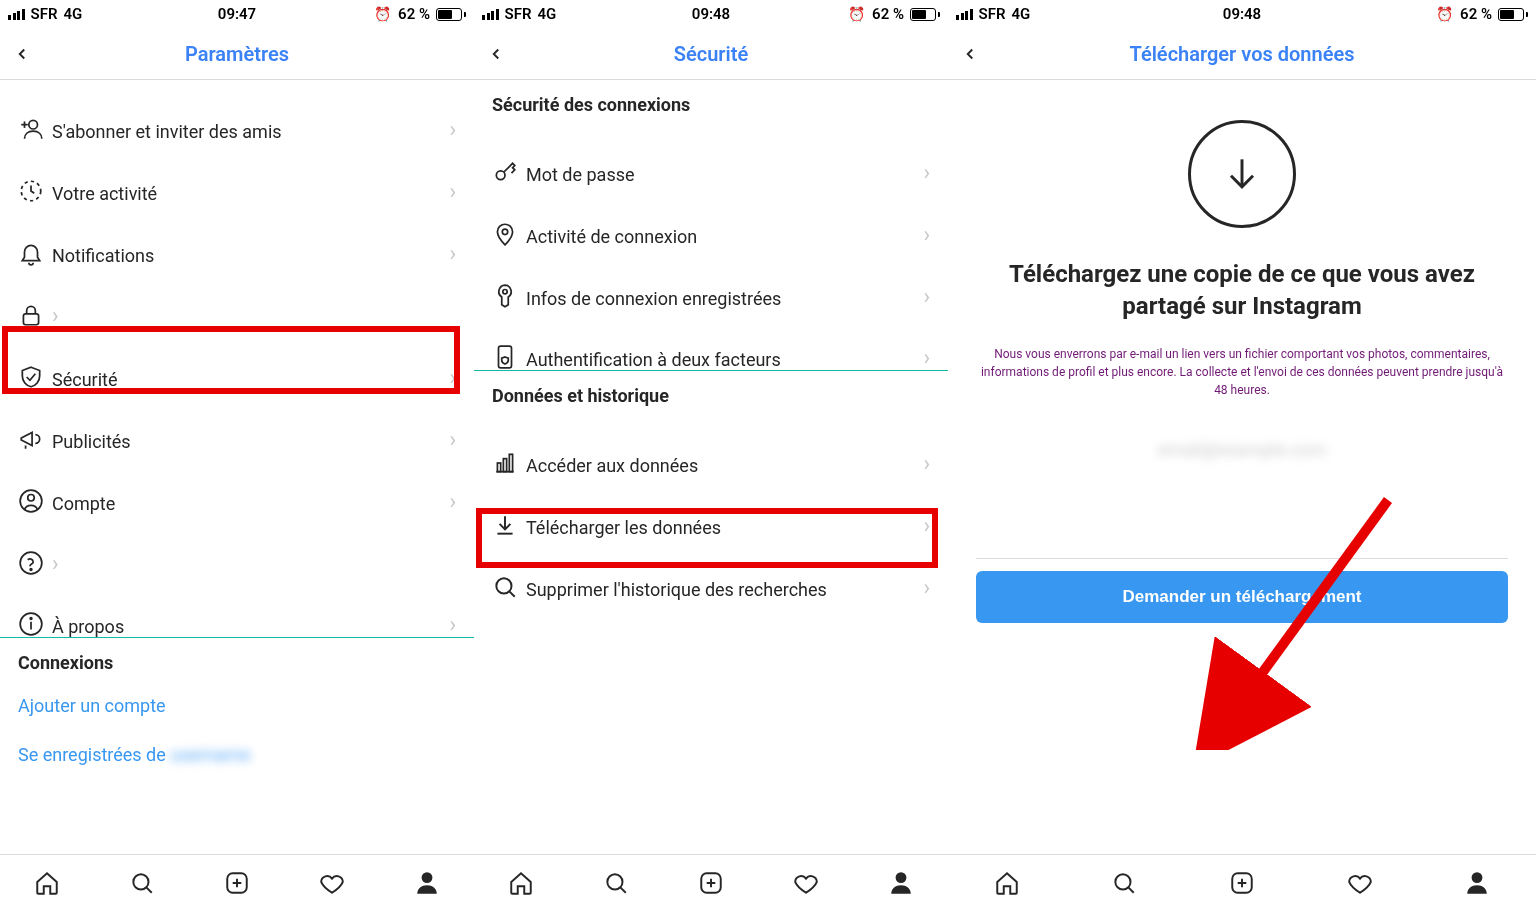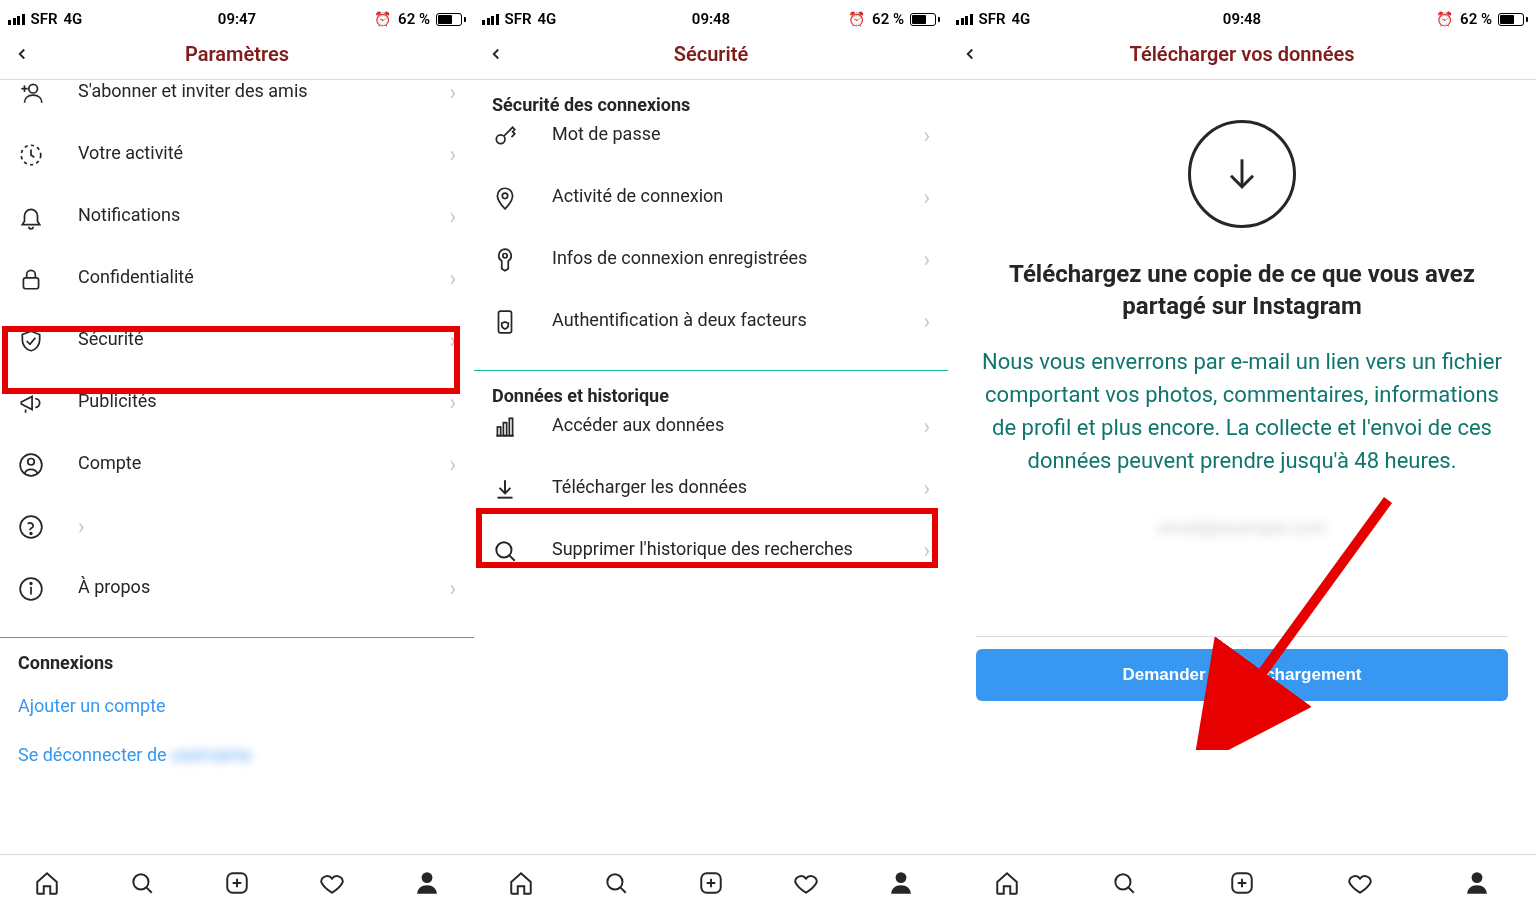--- a/index.html
+++ b/index.html
@@ -18,21 +18,21 @@
     display: flex;
     flex-direction: column;
     position: relative;
     background:#fff;
   }
   .screen:last-child { border-right: none; }
   
   .status-bar {
     height: 28px;
     display: flex;
-    align-items: flex-end;
+    align-items: center;
     justify-content: space-between;
     padding: 0 8px;
     font-size: 15px;
     font-weight: 600;
     color:#000;
   }
   .status-left, .status-right { display:flex; align-items:center; gap:6px; }
   .status-center { position:absolute; left:50%; transform:translateX(-50%); }
   .signal-bars { display:flex; align-items:flex-end; gap:1.5px; }
   .signal-bars span { width:3px; background:#000; display:block; }
@@ -47,33 +47,32 @@
   .alarm-icon { font-size:14px; }
   
   .header {
     height: 52px;
     display:flex;
     align-items:center;
     border-bottom:1px solid #dbdbdb;
     position:relative;
   }
   .header .back { width:44px; display:flex; align-items:center; justify-content:center; font-size:26px; color:#262626; cursor:pointer;}
-  .header .title { position:absolute; left:50%; transform:translateX(-50%); font-size:20px; font-weight:600; color:#7f1d1d;}
+  .header .title { position:absolute; left:50%; transform:translateX(-50%); font-size:20px; font-weight:600; color:#3b82f6;}
   
   .list { flex:1; overflow:hidden; }
   .row {
     display:flex;
-    align-items:flex-start;
+    align-items:flex-end;
     padding: 0 18px;
     height:62px;
     font-size:18px;
     color:#262626;
     position:relative;
     cursor:pointer;
-    gap:26px;
   }
   .row .icon { width:34px; display:flex; align-items:center; justify-content:flex-start; flex-shrink:0;}
   .row .label { flex:1; }
   .row .chevron { color:#c7c7cc; font-size:22px; }
   .section-header {
     padding: 14px 18px 8px;
     font-size:18px;
     font-weight:700;
     color:#262626;
   }
@@ -93,21 +92,21 @@
     justify-content:space-around;
     position:absolute;
     bottom:0; left:0; right:0;
     background:#fff;
   }
   .nav-icon { width:28px; height:28px; display:flex; align-items:center; justify-content:center; cursor:pointer;}
   
   .dl-content { flex:1; display:flex; flex-direction:column; align-items:center; padding: 30px 28px 0; text-align:center; }
   .dl-circle { width:108px; height:108px; border:3px solid #262626; border-radius:50%; display:flex; align-items:center; justify-content:center; margin-top:10px; margin-bottom:30px;}
   .dl-title { font-size:24px; font-weight:700; color:#262626; line-height:1.35; margin-bottom:22px; }
-  .dl-desc { font-size:22px; color:#0f766e; line-height:1.5; margin-bottom:40px; padding:0 4px;}
+  .dl-desc { font-size:12px; color:#701a75; line-height:1.5; margin-bottom:40px; padding:0 4px;}
   .dl-email { font-size:18px; color:#ccc; filter:blur(5px); margin-bottom:8px; user-select:none;}
   .dl-field-line { width:100%; border-bottom:1px solid #dbdbdb; margin-top:90px;}
   .dl-button {
     margin-top:12px;
     width:calc(100% - 0px);
     background:#3897f0;
     color:#fff;
     font-size:17px;
     font-weight:600;
     border:none;
@@ -190,21 +189,20 @@
       <span class="label">Notifications</span>
       <span class="chevron">›</span>
     </div>
     <div class="row">
       <span class="icon">
           <svg width="26" height="26" viewBox="0 0 24 24" fill="none" stroke="#262626" stroke-width="1.6">
             <rect x="5" y="11" width="14" height="10" rx="2"></rect>
             <path d="M8 11V8a4 4 0 018 0v3"></path>
           </svg>
         </span>
-      <span class="label">Confidentialité</span>
       <span class="chevron">›</span>
     </div>
     <div class="row" style="position:relative;">
       <span class="icon">
           <svg width="26" height="26" viewBox="0 0 24 24" fill="none" stroke="#262626" stroke-width="1.6">
             <path d="M12 3l8 3v5c0 5-3.5 9-8 10-4.5-1-8-5-8-10V6z"></path>
             <polyline points="8 12 11 15 16 9"></polyline>
           </svg>
         </span>
       <span class="label">Sécurité</span>
@@ -250,21 +248,21 @@
             <circle cx="12" cy="7" r="0.8" fill="#262626"></circle>
           </svg>
         </span>
       <span class="label">À propos</span>
       <span class="chevron">›</span>
     </div>
 
     <div class="section-header">Connexions</div>
     <div class="link-row">Ajouter un compte</div>
     <div class="link-row">
-      <span>Se déconnecter de </span><span class="blur-redact">username</span>
+      <span>Se enregistrées de </span><span class="blur-redact">username</span>
     </div>
   </div>
 
   <div class="highlight-box" style="left:2px; top:326px; width:458px; height:68px;"></div>
 
   <div class="bottom-nav">
     <div class="nav-icon">
         <svg width="26" height="26" viewBox="0 0 24 24" fill="none" stroke="#262626" stroke-width="1.8">
           <path d="M3 11l9-8 9 8v10a1 1 0 01-1 1h-5v-7h-6v7H4a1 1 0 01-1-1z"></path>
         </svg>

